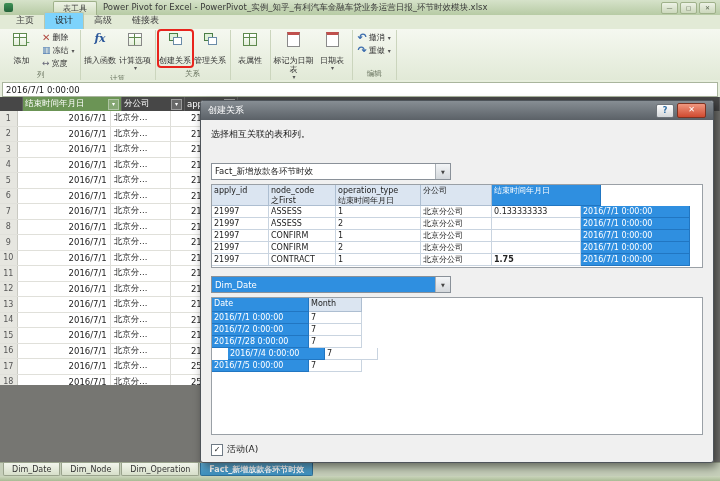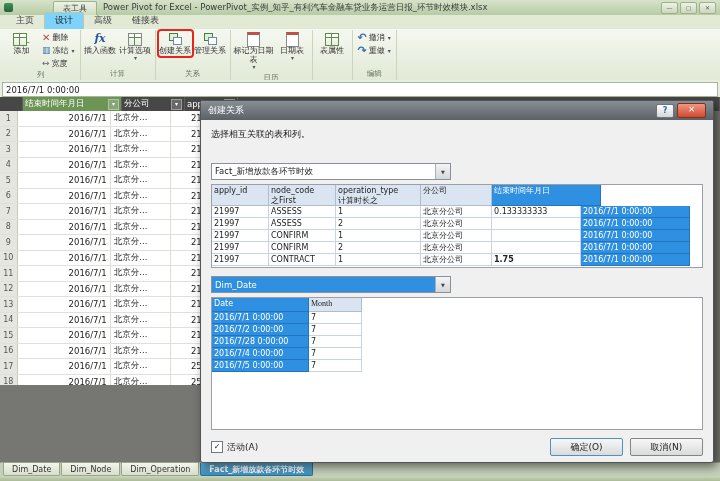--- a/index.html
+++ b/index.html
@@ -24,21 +24,21 @@
   .rtab.active{background:#7dd3fc;border:1px solid #bcc7ab;border-bottom:none;border-radius:2px 2px 0 0;color:#222}
 
   
   .ribbon{position:absolute;left:0;top:29px;right:0;height:51px;background:linear-gradient(#f5f8f0,#e1e9d6);
           border-bottom:1px solid #b3c0a2;display:flex;align-items:stretch;padding:1px 2px 0}
   .rgroup{display:flex;flex-direction:column;border-right:1px solid #cbd5bd;padding:1px 3px 0}
   .rgroup-body{display:flex;flex:1;gap:2px;align-items:flex-start}
   .rgroup-label{text-align:center;font-size:7.5px;color:#6a7560;padding:1px 0 2px}
   .bigbtn{width:33px;display:flex;flex-direction:column;align-items:center;text-align:center;padding:1px 0;
           border-radius:2px;line-height:1.15;color:#333;font-size:8px}
-  .bigbtn .bicon{height:14px;display:flex;align-items:center;justify-content:center;margin-bottom:0}
+  .bigbtn .bicon{height:14px;display:flex;align-items:center;justify-content:center;margin-bottom:10px}
   .red-box{box-shadow:0 0 0 2px #e8241d}
   .smallcol{display:flex;flex-direction:column;gap:1px;justify-content:flex-start}
   .smallbtn{display:flex;align-items:center;gap:2px;font-size:8px;padding:0 2px;height:12px;color:#333;border-radius:2px}
   .dd{font-size:6px;color:#555;margin-left:1px}
   .fx{font-family:"DejaVu Serif","Liberation Serif",serif;font-style:italic;font-weight:bold;color:#2b579a;font-size:11px}
   .glyph-green{color:#3f8f3f;font-size:13px}
   .glyph-red{color:#b04a42;font-size:10px}
   .glyph-blue{color:#3f6fae;font-size:11px;font-weight:bold}
   .glyph-gray{color:#667;font-size:11px}
   .tbl-icon{width:12px;height:11px;border:1px solid #5f8a4e;background:linear-gradient(#ffffff,#e4efdb);position:relative;display:inline-block}
@@ -198,48 +198,48 @@
             <span class="rel-icon"></span>
           </span>
         <span>管理关系</span>
       </div>
     </div>
     <div class="rgroup-label">关系</div>
   </div>
 
   <div class="rgroup">
     <div class="rgroup-body">
+      <div class="bigbtn">
+        <span class="bicon">
+            <span class="tbl-icon"></span>
+          </span>
+        <span>表属性</span>
+      </div>
+    </div>
+    <div class="rgroup-label"></div>
+  </div>
+
+  <div class="rgroup">
+    <div class="rgroup-body">
       <div class="bigbtn" style="width:40px">
         <span class="bicon">
             <span class="cal-icon"></span>
           </span>
         <span>标记为日期表</span>
         <span class="dd">▾</span>
       </div>
       <div class="bigbtn">
         <span class="bicon">
             <span class="cal-icon"></span>
           </span>
         <span>日期表</span>
         <span class="dd">▾</span>
       </div>
     </div>
     <div class="rgroup-label">日历</div>
-  </div>
-
-  <div class="rgroup">
-    <div class="rgroup-body">
-      <div class="bigbtn">
-        <span class="bicon">
-            <span class="tbl-icon"></span>
-          </span>
-        <span>表属性</span>
-      </div>
-    </div>
-    <div class="rgroup-label"></div>
   </div>
 
   <div class="rgroup">
     <div class="rgroup-body">
       <div class="smallcol">
         <div class="smallbtn">
           <span class="glyph-blue">↶</span>
           <span>撤消</span>
           <span class="dd">▾</span>
         </div>
@@ -403,21 +403,21 @@
       <span class="combo-arrow">▼</span>
     </div>
 
     <div class="panel panel1">
       <div>
           <div class="dtr dthr">
             <div class="dtc" style="width: 52px;">apply_id</div>
             <div class="dtc" style="width: 62px;">node_code
 之First</div>
             <div class="dtc" style="width: 80px;">operation_type
-计算时长之</div>
+结束时间年月日</div>
             <div class="dtc" style="width: 66px;">分公司</div>
             <div class="dtc selc" style="width: 104px;">结束时间年月日</div>
           </div>
           <div class="dtr">
             <div class="dtc" style="width: 52px;">21997</div>
             <div class="dtc" style="width: 62px;">ASSESS</div>
             <div class="dtc" style="width: 80px;">1</div>
             <div class="dtc" style="width: 66px;">北京分公司</div>
             <div class="dtc" style="width: 84px;">0.133333333</div>
             <div class="dtc selc" style="width: 104px;">2016/7/1 0:00:00</div>
@@ -459,54 +459,50 @@
 
     <div class="combo">
       <span class="combo-text sel-text">Dim_Date</span>
       <span class="combo-arrow">▼</span>
     </div>
 
     <div class="panel panel2">
       <div>
           <div class="dtr dthr">
             <div class="dtc selc" style="width: 92px;">Date</div>
-            <div class="dtc" style="width: 48px; font-family: Liberation Serif, serif;">Month</div>
+            <div class="dtc" style="width: 48px;">Month</div>
           </div>
           <div class="dtr">
             <div class="dtc selc" style="width: 92px;">2016/7/1 0:00:00</div>
             <div class="dtc" style="width: 48px;">7</div>
           </div>
           <div class="dtr">
             <div class="dtc selc" style="width: 92px;">2016/7/2 0:00:00</div>
             <div class="dtc" style="width: 48px;">7</div>
           </div>
           <div class="dtr">
             <div class="dtc selc" style="width: 92px;">2016/7/28 0:00:00</div>
             <div class="dtc" style="width: 48px;">7</div>
           </div>
           <div class="dtr">
-            <div class="dtc selc" style="width: 92px;">2016/7/4 0:00:00</div>
+            <div class="dtc selc" style="width: 92px; margin-left: 16px;">2016/7/4 0:00:00</div>
             <div class="dtc" style="width: 48px;">7</div>
           </div>
           <div class="dtr">
             <div class="dtc selc" style="width: 92px;">2016/7/5 0:00:00</div>
             <div class="dtc" style="width: 48px;">7</div>
           </div>
         </div>
     </div>
 
     <div class="dlg-footer">
       <span class="chk">
         <span class="chkbox">✓</span>
         <span>活动(A)</span>
       </span>
-      <span class="dlg-buttons">
-        <button class="btn default">确定(O)</button>
-        <button class="btn">取消(N)</button>
-      </span>
     </div>
   </div>
 </div>
 
 <div class="sheet-tabs">
   <span class="stab">Dim_Date</span>
   <span class="stab">Dim_Node</span>
   <span class="stab">Dim_Operation</span>
   <span class="stab active">Fact_新增放款各环节时效</span>
 </div>

